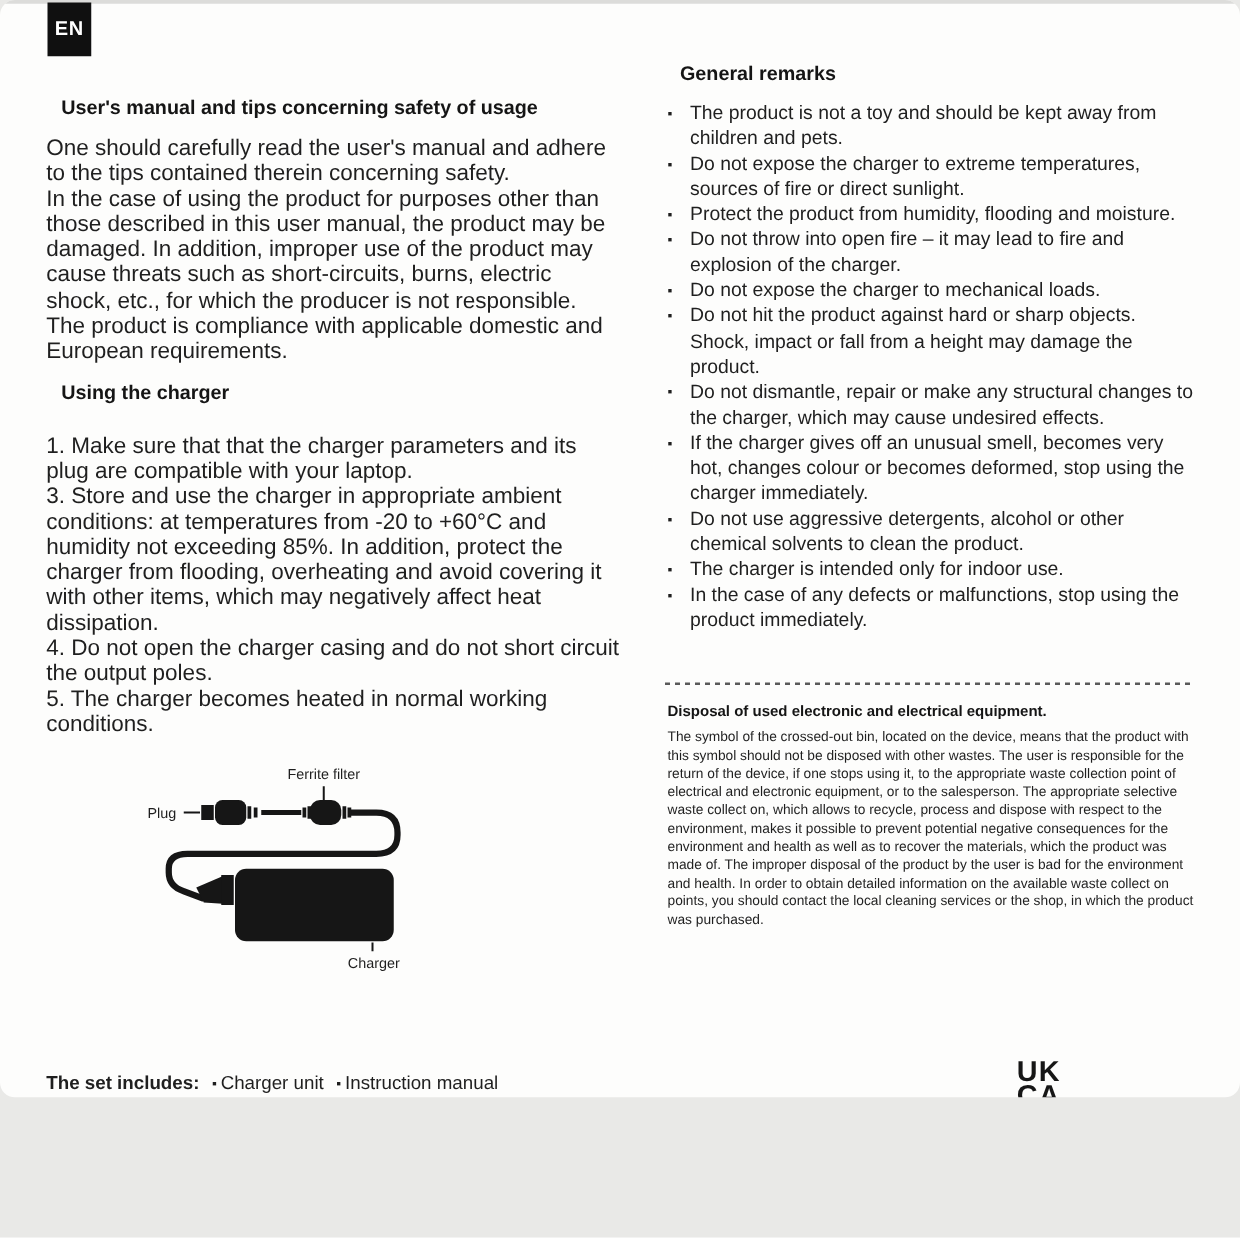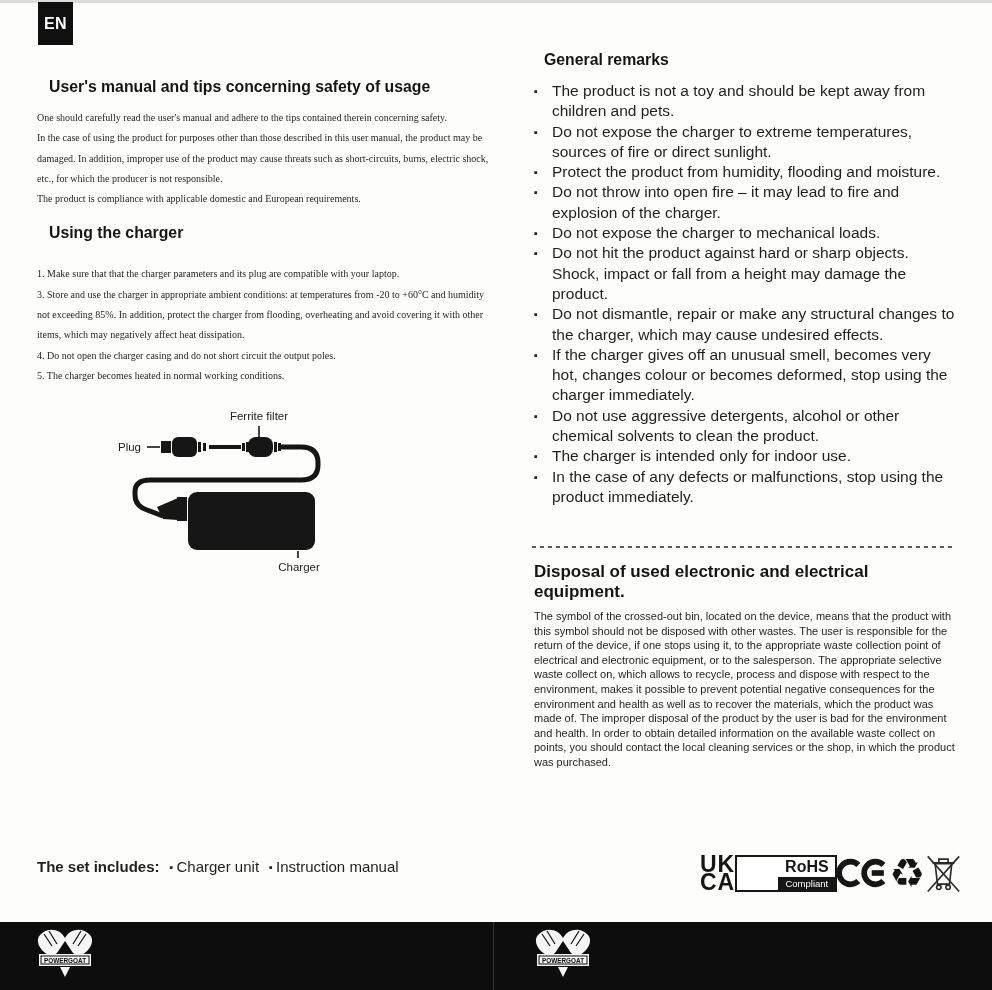--- a/index.html
+++ b/index.html
@@ -1,31 +1,31 @@
 <!DOCTYPE html>
 <html><head>
 <meta charset="utf-8">
 <style>
   html,body{margin:0;padding:0;background:#e9e9e7;}
   .page{
-    position:relative;width:992px;height:990px;margin:0 auto;
+    position:relative;width:992px;height:878px;margin:0 auto;
     background:#fdfdfc;overflow:hidden;
     font-family:"Liberation Sans","DejaVu Sans",sans-serif;
-    color:#1f1f1f;-webkit-font-smoothing:antialiased;
+    color:#1f1f1f;border-radius:12px;-webkit-font-smoothing:antialiased;
   }
   .scan-edge{position:absolute;top:0;left:0;width:100%;height:3px;background:#dcdcda;}
   .lang-badge{
     position:absolute;left:38px;top:2px;width:35px;height:43px;background:#101010;
     color:#fff;font-weight:bold;font-size:16px;display:flex;align-items:center;justify-content:center;
     letter-spacing:.5px;
   }
   h2{margin:12px;font-size:15.8px;font-weight:bold;color:#151515;}
   .col-left{position:absolute;left:37px;top:66px;width:460px;}
   .col-right{position:absolute;left:532px;top:39px;width:424px;}
-  .body-text{font-size:10px;line-height:20.3px;font-family:Liberation Serif, serif;}
+  .body-text{font-size:18px;line-height:20.3px;}
   .body-text p{margin:0;}
   .intro{margin-top:8px;}
   .using-head{margin-top:15px;}
   .steps{margin-top:22px;}
   .desc-head{margin-top:14px;}
   .diagram{display:block;margin-top:2px;}
   .set-includes{
     position:absolute;left:37px;top:858px;width:470px;
     font-size:15px;display:flex;align-items:flex-start;gap:10px;
   }
@@ -33,25 +33,25 @@
   .inc-item::before{content:"▪  ";font-size:11px;position:relative;top:-1px;}
   
   .bullets{list-style:none;margin:9px 0 12px 0;padding:0;font-size:15.5px;line-height:20.3px;}
   .bullets li{position:relative;padding-left:20px;margin:0;}
   .bullets li::before{content:"▪";position:absolute;left:2px;top:0;font-size:11px;line-height:20.3px;}
   .dashed-divider{
     position:absolute;left:532px;top:546px;width:424px;height:2px;
     background:repeating-linear-gradient(90deg,#5a5a5a 0 4px,transparent 4px 8px);
   }
   .disposal{position:absolute;left:534px;top:562px;width:422px;}
-  .disposal h3{margin:0;font-size:17px;font-weight:bold;color:#151515;}
+  .disposal h3{margin:0;font-size:12px;font-weight:bold;color:#151515;}
   .disposal p{margin:7px 0 0 0;font-size:11px;line-height:14.6px;}
   
   .marks{position:absolute;left:700px;top:848px;width:262px;height:50px;
-    display:flex;align-items:center;justify-content:space-between;}
+    display:flex;align-items:center;justify-content:space-between;flex-direction:column;}
   .ukca{font-weight:bold;font-size:23px;line-height:18.5px;color:#161616;letter-spacing:1px;}
   .rohs{width:62px;border:2.5px solid #161616;text-align:center;background:#fff;padding-left:41px;}
   .rohs .r1{font-weight:bold;font-size:16px;line-height:20px;color:#161616;}
   .rohs .r2{background:#161616;color:#fff;font-size:9.5px;line-height:13px;}
   .recycle{font-family:"DejaVu Sans",sans-serif;font-size:40px;line-height:40px;color:#141414;}
   
   .footer-bar{position:absolute;left:0;top:922px;width:992px;height:68px;background:#0d0d0d;}
   .fold-line{position:absolute;left:493px;top:922px;width:1px;height:68px;background:#4a4a4a;opacity:.7;}
   .brand-logo{position:absolute;top:926px;}
   .brand-logo.one{left:32px;}

